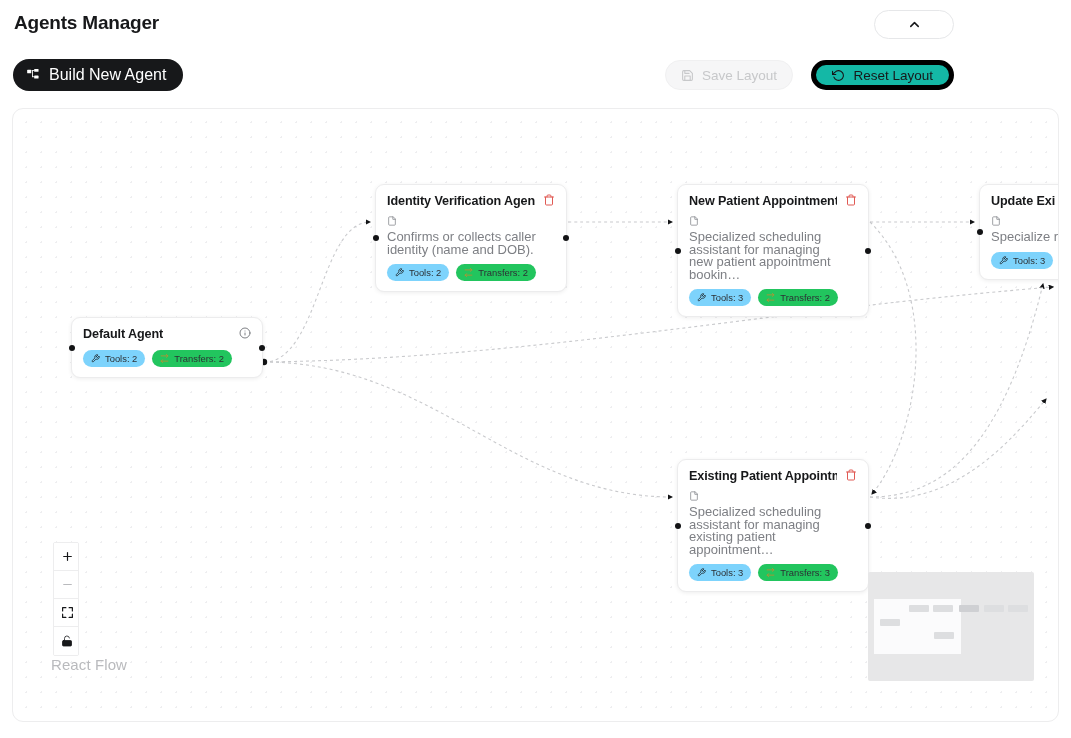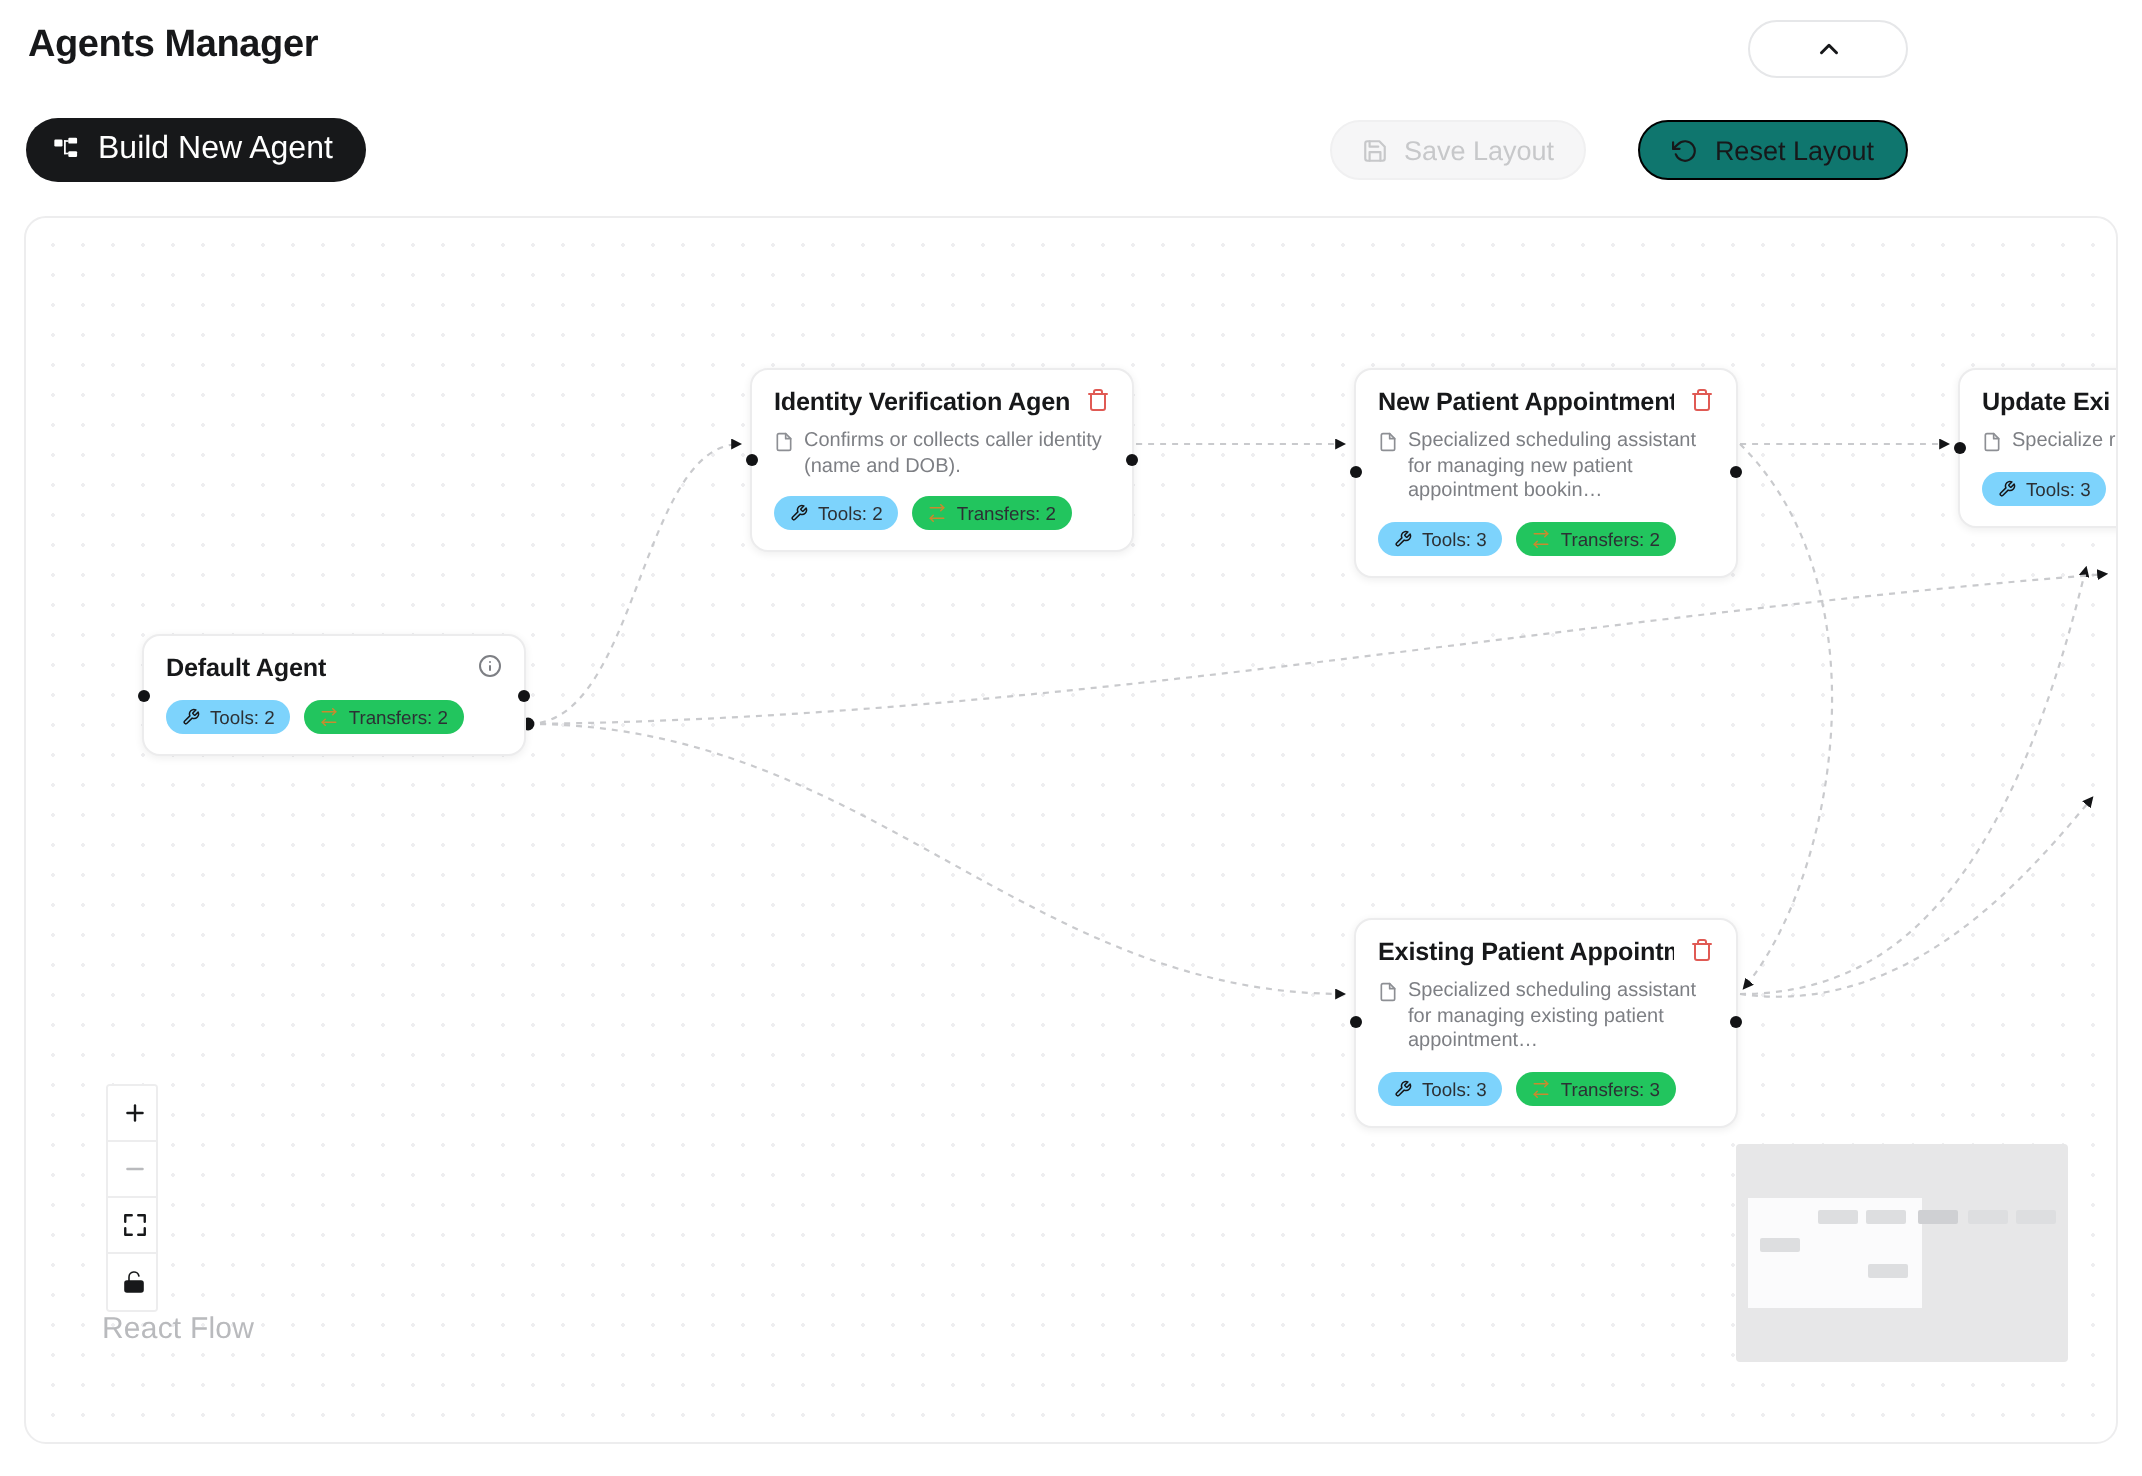--- a/index.html
+++ b/index.html
@@ -65,22 +65,22 @@
     display: flex; align-items: center; gap: 8px;
     font-size: 13.5px;
     cursor: default;
   }
   .reset-btn {
     position: absolute;
     right: 11px; top: 60px;
     height: 30px;
     padding: 0 16px;
     border-radius: 15px;
-    background: #0f766e;
-    border: 1px solid #000000;
+    background: #14b8a6;
+    border: 5px solid #000000;
     color: #17181a;
     display: flex; align-items: center; gap: 8px;
     font-size: 13.5px;
     cursor: pointer;
   }
 
   
   .canvas {
     position: absolute;
     left: 12px; top: 108px;
@@ -118,23 +118,24 @@
     font-weight: 600;
     color: #17181a;
     letter-spacing: -0.1px;
     line-height: 15px;
     white-space: nowrap;
     overflow: hidden;
   }
   .node-desc {
     display: flex; gap: 5px;
     margin-top: 6px;
-    font-size: 10px;
+    font-size: 13px;
     color: #7d7f84;
     line-height: 12.5px;
+    flex-direction: column;
   }
   .node-desc .txt { max-width: 155px; }
   .badges { display: flex; gap: 7px; margin-top: 8px; }
   .badge {
     display: flex; align-items: center; gap: 5px;
     height: 17px;
     padding: 0 8px;
     border-radius: 9px;
     font-size: 9.4px;
     white-space: nowrap;

